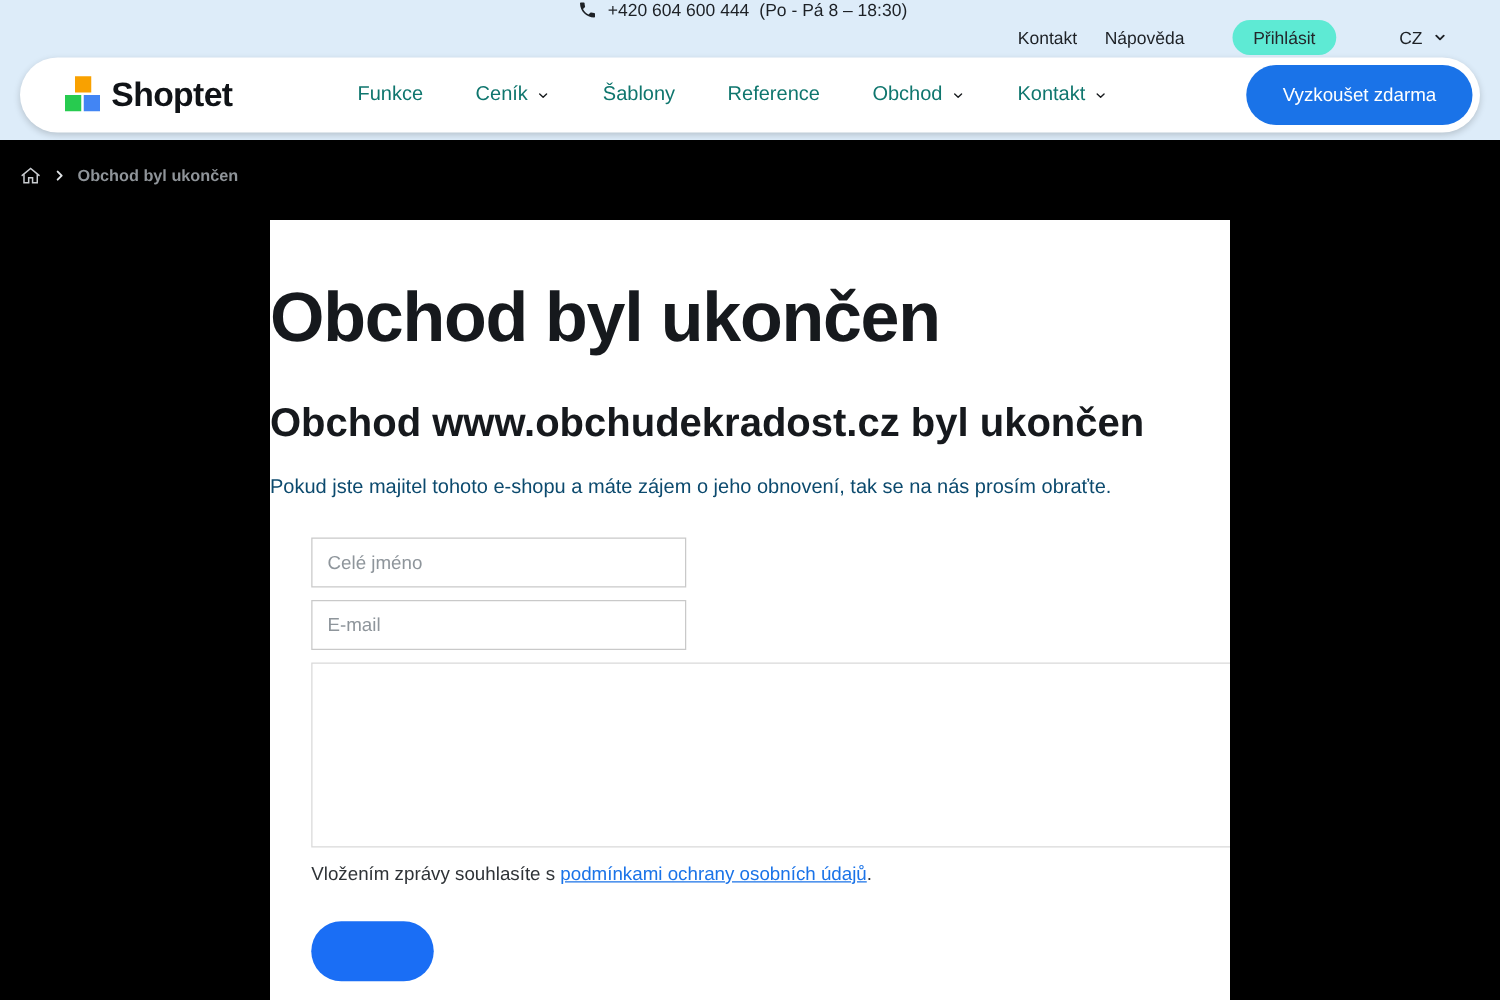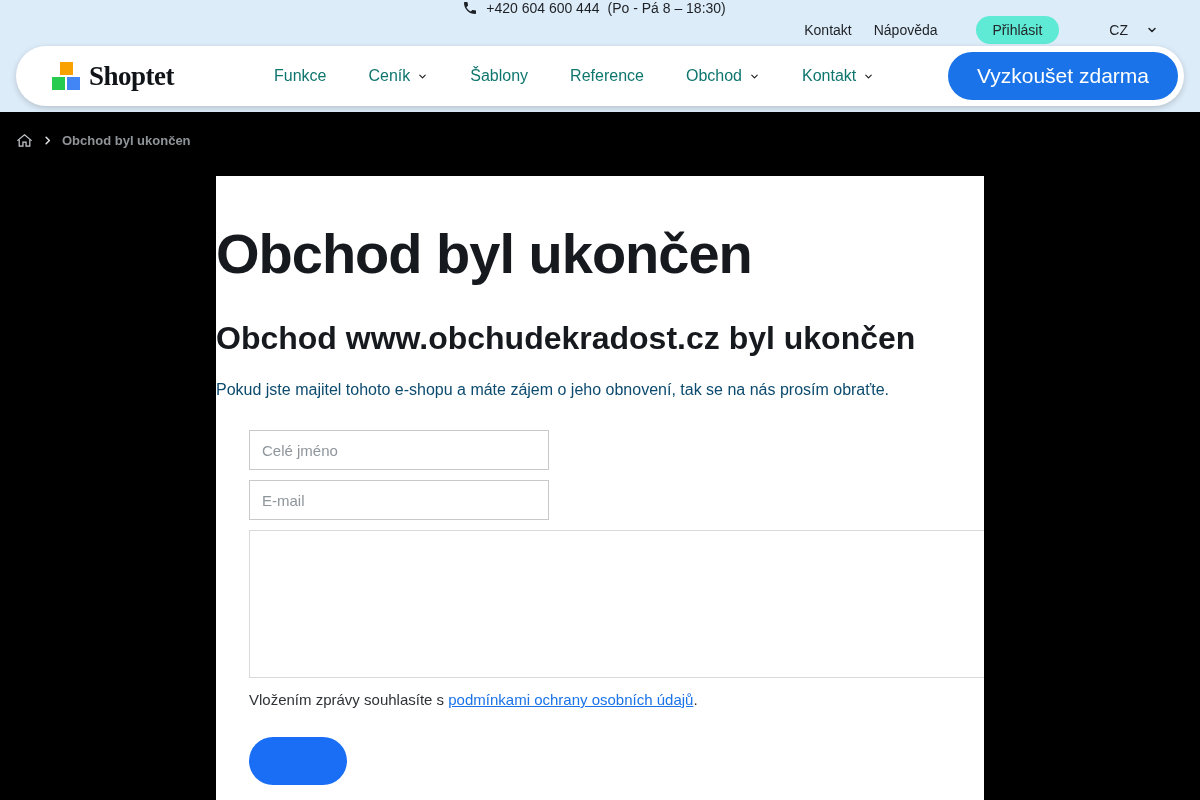--- a/index.html
+++ b/index.html
@@ -11,39 +11,39 @@
   .top-band { position:absolute; top:0; left:0; width:1200px; height:112px; background:#ddecf9; }
 
   .utilbar { position:absolute; top:0; left:0; width:1200px; height:44px;
     display:flex; align-items:center; padding:0 42px 0 30px; font-size:14px; color:#1d2126;flex-direction:column; }
   .util-left { display:flex; align-items:center; gap:8px; }
   .util-right { margin-left:auto; display:flex; align-items:center; }
   .util-link { color:#1d2126; text-decoration:none; cursor:pointer; }
   .util-link + .util-link { margin-left:22px; }
   .login-pill { margin-left:38px; background:#5eead4; border-radius:15px; padding:6px 17px;
     font-size:14px; color:#23272b; cursor:pointer; border:none; }
-  .lang { margin-left:50px; display:flex; align-items:center; gap:18px; cursor:pointer; font-size:14px; }
+  .lang { margin-left:50px; display:flex; align-items:center; gap:8px; cursor:pointer; font-size:14px; }
 
   
   .navbar { position:absolute; top:46px; left:16px; width:1168px; height:60px; background:#fff;
     border-radius:30px; display:flex; align-items:center; padding:0 6px 0 36px;
     box-shadow:0 2px 6px rgba(0,0,0,.18); }
-  .logo { display:flex; align-items:center; cursor:pointer;font-family:Liberation Serif, serif; }
+  .logo { display:flex; cursor:pointer; }
   .logo-mark { position:relative; width:28px; height:28px; }
   .logo-mark i { position:absolute; width:13px; height:13px; display:block; }
   .sq-orange { left:8px; top:0; background:#f9a100; }
   .sq-green { left:0; top:15px; background:#27cb4f; }
   .sq-blue { left:15px; top:15px; background:#4285f4; }
   .logo-text { margin-left:9px; font-size:27px; font-weight:bold; color:#101317; letter-spacing:-0.5px; }
 
   .nav-menu { display:flex; align-items:center; gap:42px; margin-left:100px; }
   .nav-item { display:flex; align-items:center; gap:7px; font-size:16px; color:#0f766e;
     cursor:pointer; white-space:nowrap; }
   .cta-btn { margin-left:auto; height:48px; padding:0 29px; background:#1a73e8; color:#fff;
-    border:none; border-radius:24px; font-size:21px; font-family:inherit; cursor:pointer; }
+    border:none; border-radius:24px; font-size:15px; font-family:inherit; cursor:pointer; }
 
   
   .breadcrumb { position:absolute; top:132px; left:16px; display:flex; align-items:center; gap:9px; }
   .crumb-label { font-size:13px; font-weight:600; color:#8f9499; }
 
   
   .card { position:absolute; top:176px; left:216px; width:768px; height:624px; background:#fff; overflow:hidden; }
   .card h1 { margin-top:46px; font-size:56px; line-height:64px; font-weight:bold;
     color:#16191d; letter-spacing:-1px; }
   .card h2 { margin-top:26px; font-size:32px; line-height:53px; font-weight:bold; color:#16191d; }

